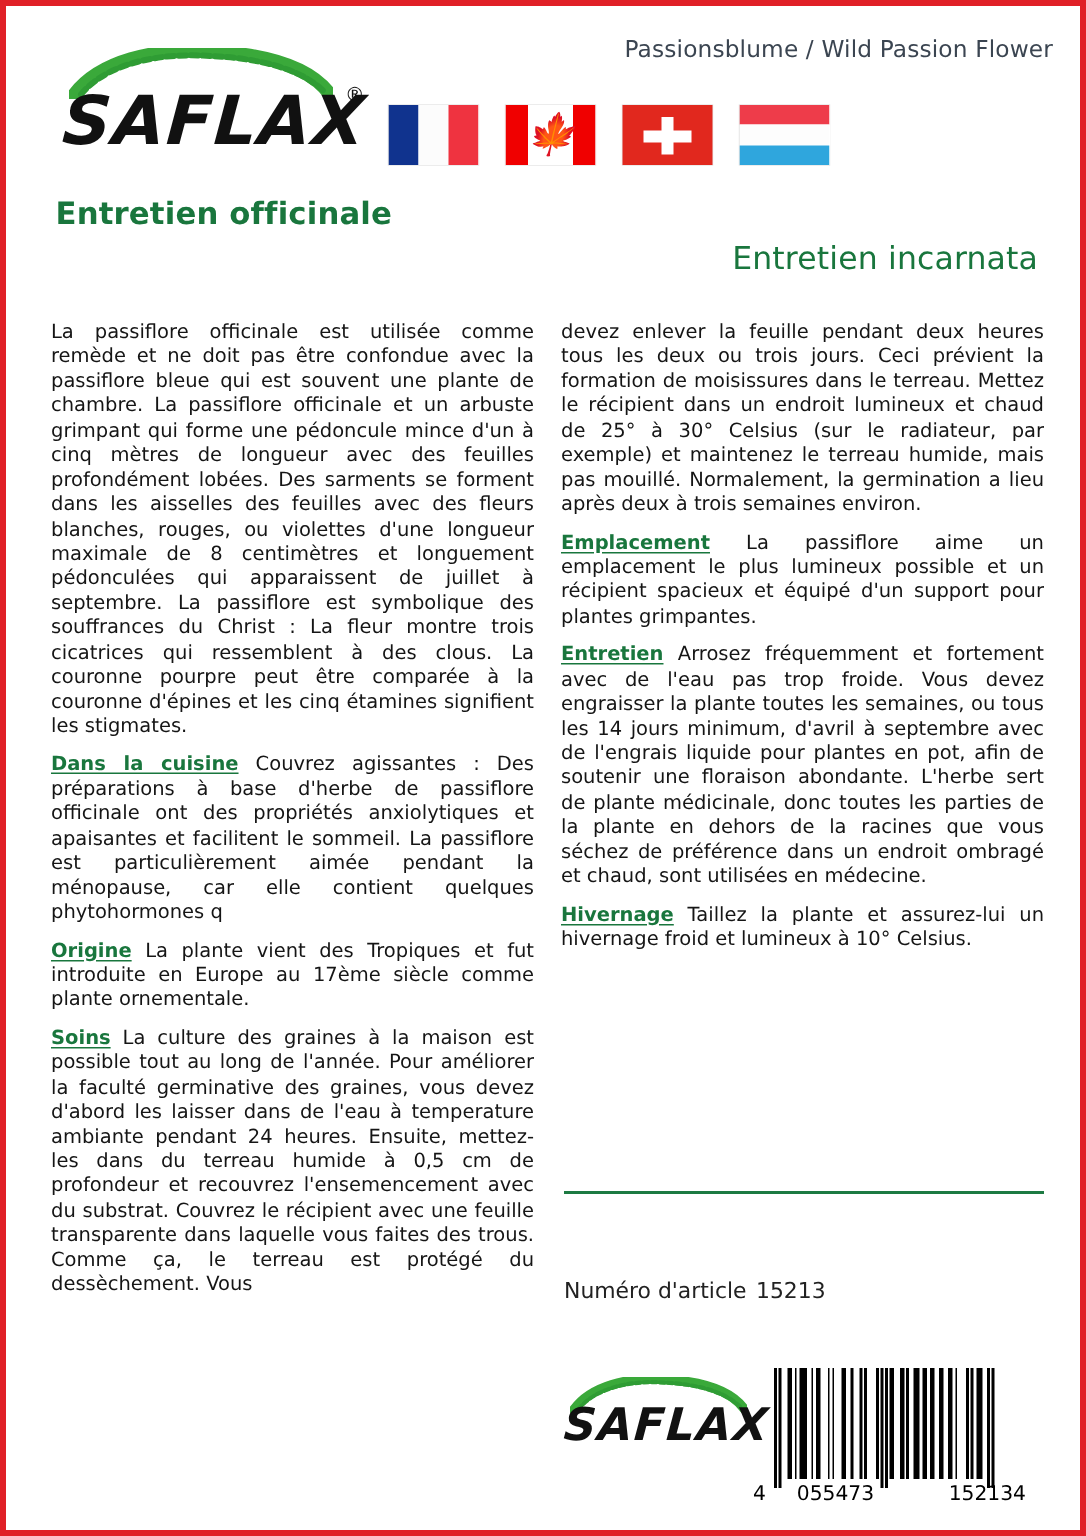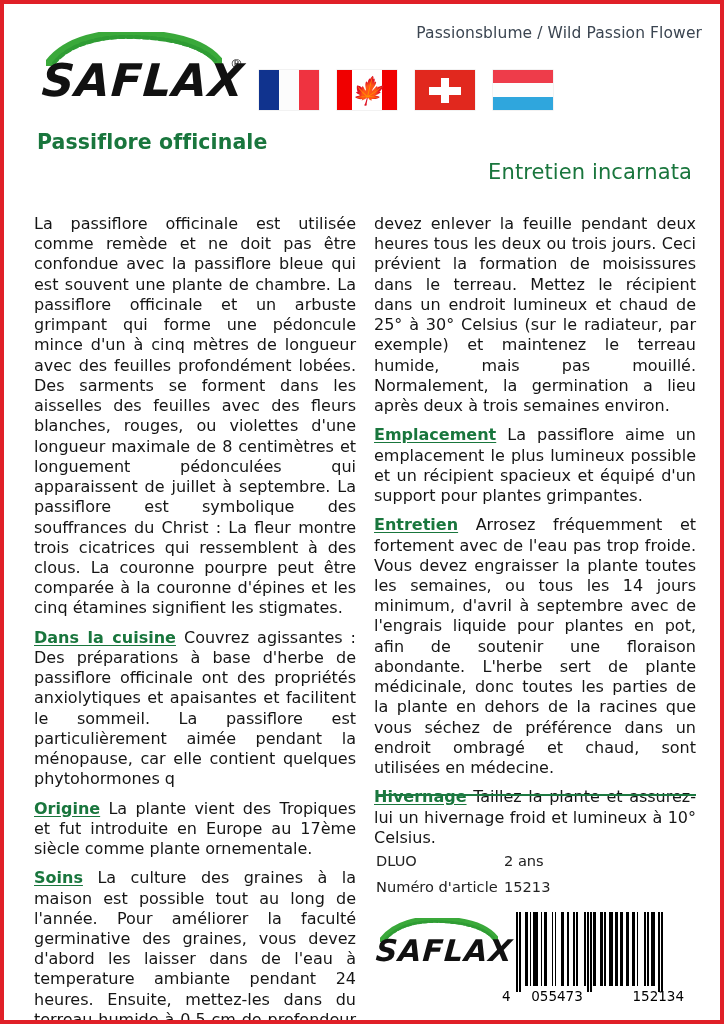--- a/index.html
+++ b/index.html
@@ -149,21 +149,21 @@
     top: 210px;
     width: 716px;
     height: 806px;
     padding: 0 24px 0 30px;
     display: flex;
     gap: 18px;
   }
 
   .col {
     width: 330px;
-    font-size: 16px;
+    font-size: 13px;
     line-height: 1.265;
     color: #151515;
     text-align: justify;
   }
 
   .col.right { position: relative; }
 
   .para { margin-bottom: 9px; }
   .para:last-child { margin-bottom: 0; }
 
@@ -285,21 +285,21 @@
       </div>
       <div class="flag flag-lu">
         <i></i>
           <i></i>
           <i></i>
       </div>
     </div>
   </div>
 
   <div class="titles">
-    <div class="title-common">Passiflore officinale</div>
+    <div class="title-common">Entretien officinale</div>
     <div class="title-latin">Entretien incarnata</div>
   </div>
 
   <div class="columns">
 
     <div class="col left">
       <p class="para">La passiflore officinale est utilisée comme remède et ne doit pas être confondue avec la passiflore bleue qui est souvent une plante de chambre. La passiflore officinale et un arbuste grimpant qui forme une pédoncule mince d'un à cinq mètres de longueur avec des feuilles profondément lobées. Des sarments se forment dans les aisselles des feuilles avec des fleurs blanches, rouges, ou violettes d'une longueur maximale de 8 centimètres et longuement pédonculées qui apparaissent de juillet à septembre. La passiflore est symbolique des souffrances du Christ : La fleur montre trois cicatrices qui ressemblent à des clous. La couronne pourpre peut être comparée à la couronne d'épines et les cinq étamines signifient les stigmates.</p>
 
       <p class="para">
         <span class="sec-head">Dans la cuisine</span><span> Couvrez agissantes : Des préparations à base d'herbe de passiflore officinale ont des propriétés anxiolytiques et apaisantes et facilitent le sommeil. La passiflore est particulièrement aimée pendant la ménopause, car elle contient quelques phytohormones q</span>
@@ -328,24 +328,20 @@
       <p class="para">
         <span class="sec-head">Hivernage</span><span> Taillez la plante et assurez-lui un hivernage froid et lumineux à 10° Celsius.</span>
       </p>
     </div>
   </div>
 
   <div class="footer-block">
     <hr class="rule">
 
     <div class="meta">
-      <div class="meta-row">
-        <span class="meta-label">DLUO</span>
-        <span class="meta-value">2 ans</span>
-      </div>
       <div class="meta-row">
         <span class="meta-label">Numéro d'article</span>
         <span class="meta-value">15213</span>
       </div>
     </div>
 
     <div class="footer-bottom">
 
       <div class="logo logo-small">
         <svg class="logo-arc" viewBox="0 0 176 34" preserveAspectRatio="none">

